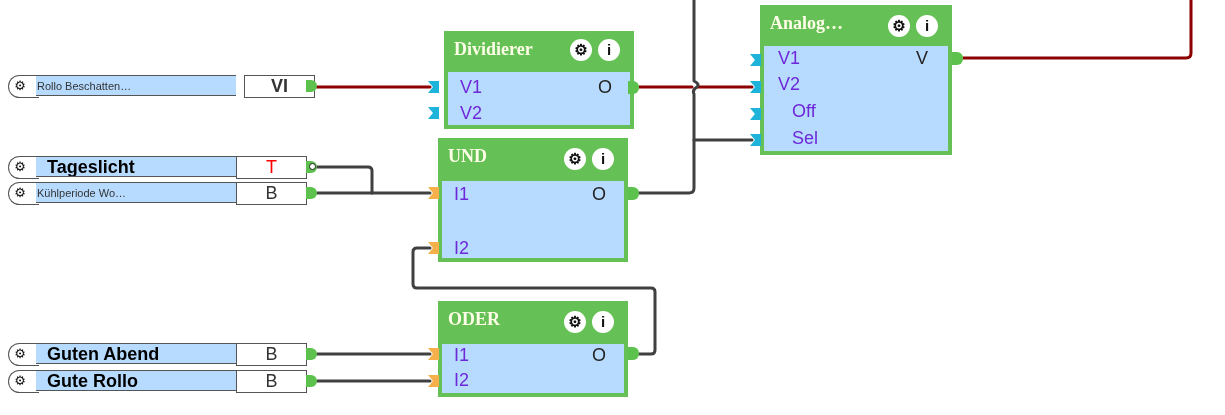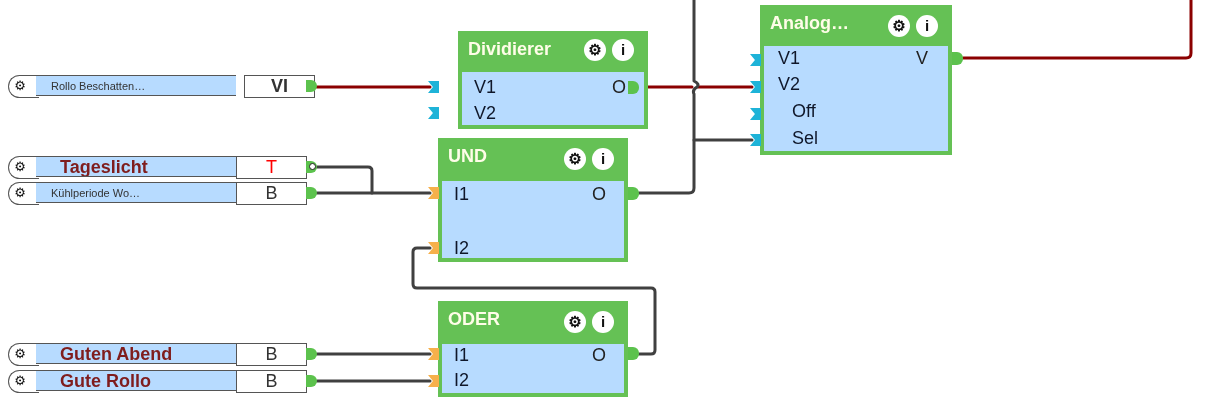--- a/index.html
+++ b/index.html
@@ -22,22 +22,22 @@
   }
   .inwidget .gear {
     position: absolute; left: 13px; top: 4px; width: 14px; height: 14px;
     font-size: 13px; line-height: 14px; color: #111; text-align: center;
   }
   .inwidget .name {
     position: absolute; left: 36px; top: 0; width: 200px; height: 21px;
     background: #b7dbff; border: 1px solid #555; border-left: none; border-right: none;
     color: #333; white-space: nowrap; overflow: hidden;
   }
-  .inwidget .name.small { font-size: 11px; line-height: 21px; padding-left: 15px; box-sizing: border-box; }
-  .inwidget .name.large { font-size: 18px; font-weight: bold; line-height: 21px; padding-left: 24px; box-sizing: border-box; color: #7f1d1d; }
+  .inwidget .name.small { font-size: 11px; line-height: 21px; padding-left: 1px; box-sizing: border-box; }
+  .inwidget .name.large { font-size: 18px; font-weight: bold; line-height: 21px; padding-left: 11px; box-sizing: border-box; color: #000000; }
   .inwidget .type {
     position: absolute; left: 236px; top: 0; width: 69px; height: 21px;
     background: #fff; border: 1px solid #555;
     font-size: 18px; line-height: 21px; text-align: center; color: #333;
   }
   .inwidget .type.bold { font-weight: bold; margin-left: 8px; }
   .inwidget .type.red { color: #ff0000; }
   .inwidget .outport {
     position: absolute; left: 306px; top: 5px; width: 11px; height: 12px;
     background: #5cc24d; border-radius: 0 6px 6px 0;
@@ -48,33 +48,33 @@
   }
 
   
   .block {
     position: absolute; background: #65c155; z-index: 3;
     box-sizing: border-box;
   }
   .block .title {
     position: absolute; left: 10px; top: 8px; color: #fffde8;
     font-size: 18px; font-weight: bold; white-space: nowrap;
-    font-family: Liberation Sans, sans-serif;
+    font-family: Liberation Serif, serif;
   }
   .block .btn {
     position: absolute; width: 22px; height: 22px; border-radius: 50%;
     background: #fff; color: #111; text-align: center; line-height: 22px;
     font-size: 15px; font-weight: bold;
   }
   .block .body {
     position: absolute; left: 4px; right: 4px; bottom: 4px;
     background: #b7dbff;
   }
   .block .port-label {
-    position: absolute; font-size: 18px; color: #0f172a; line-height: 18px;
+    position: absolute; font-size: 18px; color: #6d28d9; line-height: 18px;
   }
   .block .out-label { position: absolute; font-size: 18px; color: #222; line-height: 18px; }
 
   .inport {
     position: absolute; width: 11px; height: 12px; z-index: 4;
   }
   .inport.analog { background: #1eb3d8; clip-path: polygon(0 0, 100% 0, 100% 100%, 0 100%, 45% 50%); }
   .inport.bool { background: #f6b04b; clip-path: polygon(0 0, 100% 0, 100% 100%, 0 100%, 45% 50%); }
   .outport-b {
     position: absolute; width: 11px; height: 13px; background: #5cc24d;
@@ -140,21 +140,21 @@
 </div>
 
 <div class="inwidget" style="left:0;top:370px;">
   <div class="cap"></div>
   <span class="gear">⚙</span>
   <div class="name large">Gute Rollo</div>
   <div class="type">B</div>
   <div class="outport"></div>
 </div>
 
-<div class="block" style="left:458px;top:31px;width:190px;height:98px;">
+<div class="block" style="left:444px;top:31px;width:190px;height:98px;">
   <span class="title">Dividierer</span>
   <span class="btn" style="left:126px;top:8px;">⚙</span>
   <span class="btn" style="left:154px;top:8px;">i</span>
   <div class="body" style="top:41px;">
     <span class="port-label" style="left:12px;top:6px;">V1</span>
     <span class="port-label" style="left:12px;top:32px;">V2</span>
     <span class="out-label" style="right:18px;top:6px;">O</span>
   </div>
 </div>
 <div class="inport analog" style="left:428px;top:81px;"></div>

